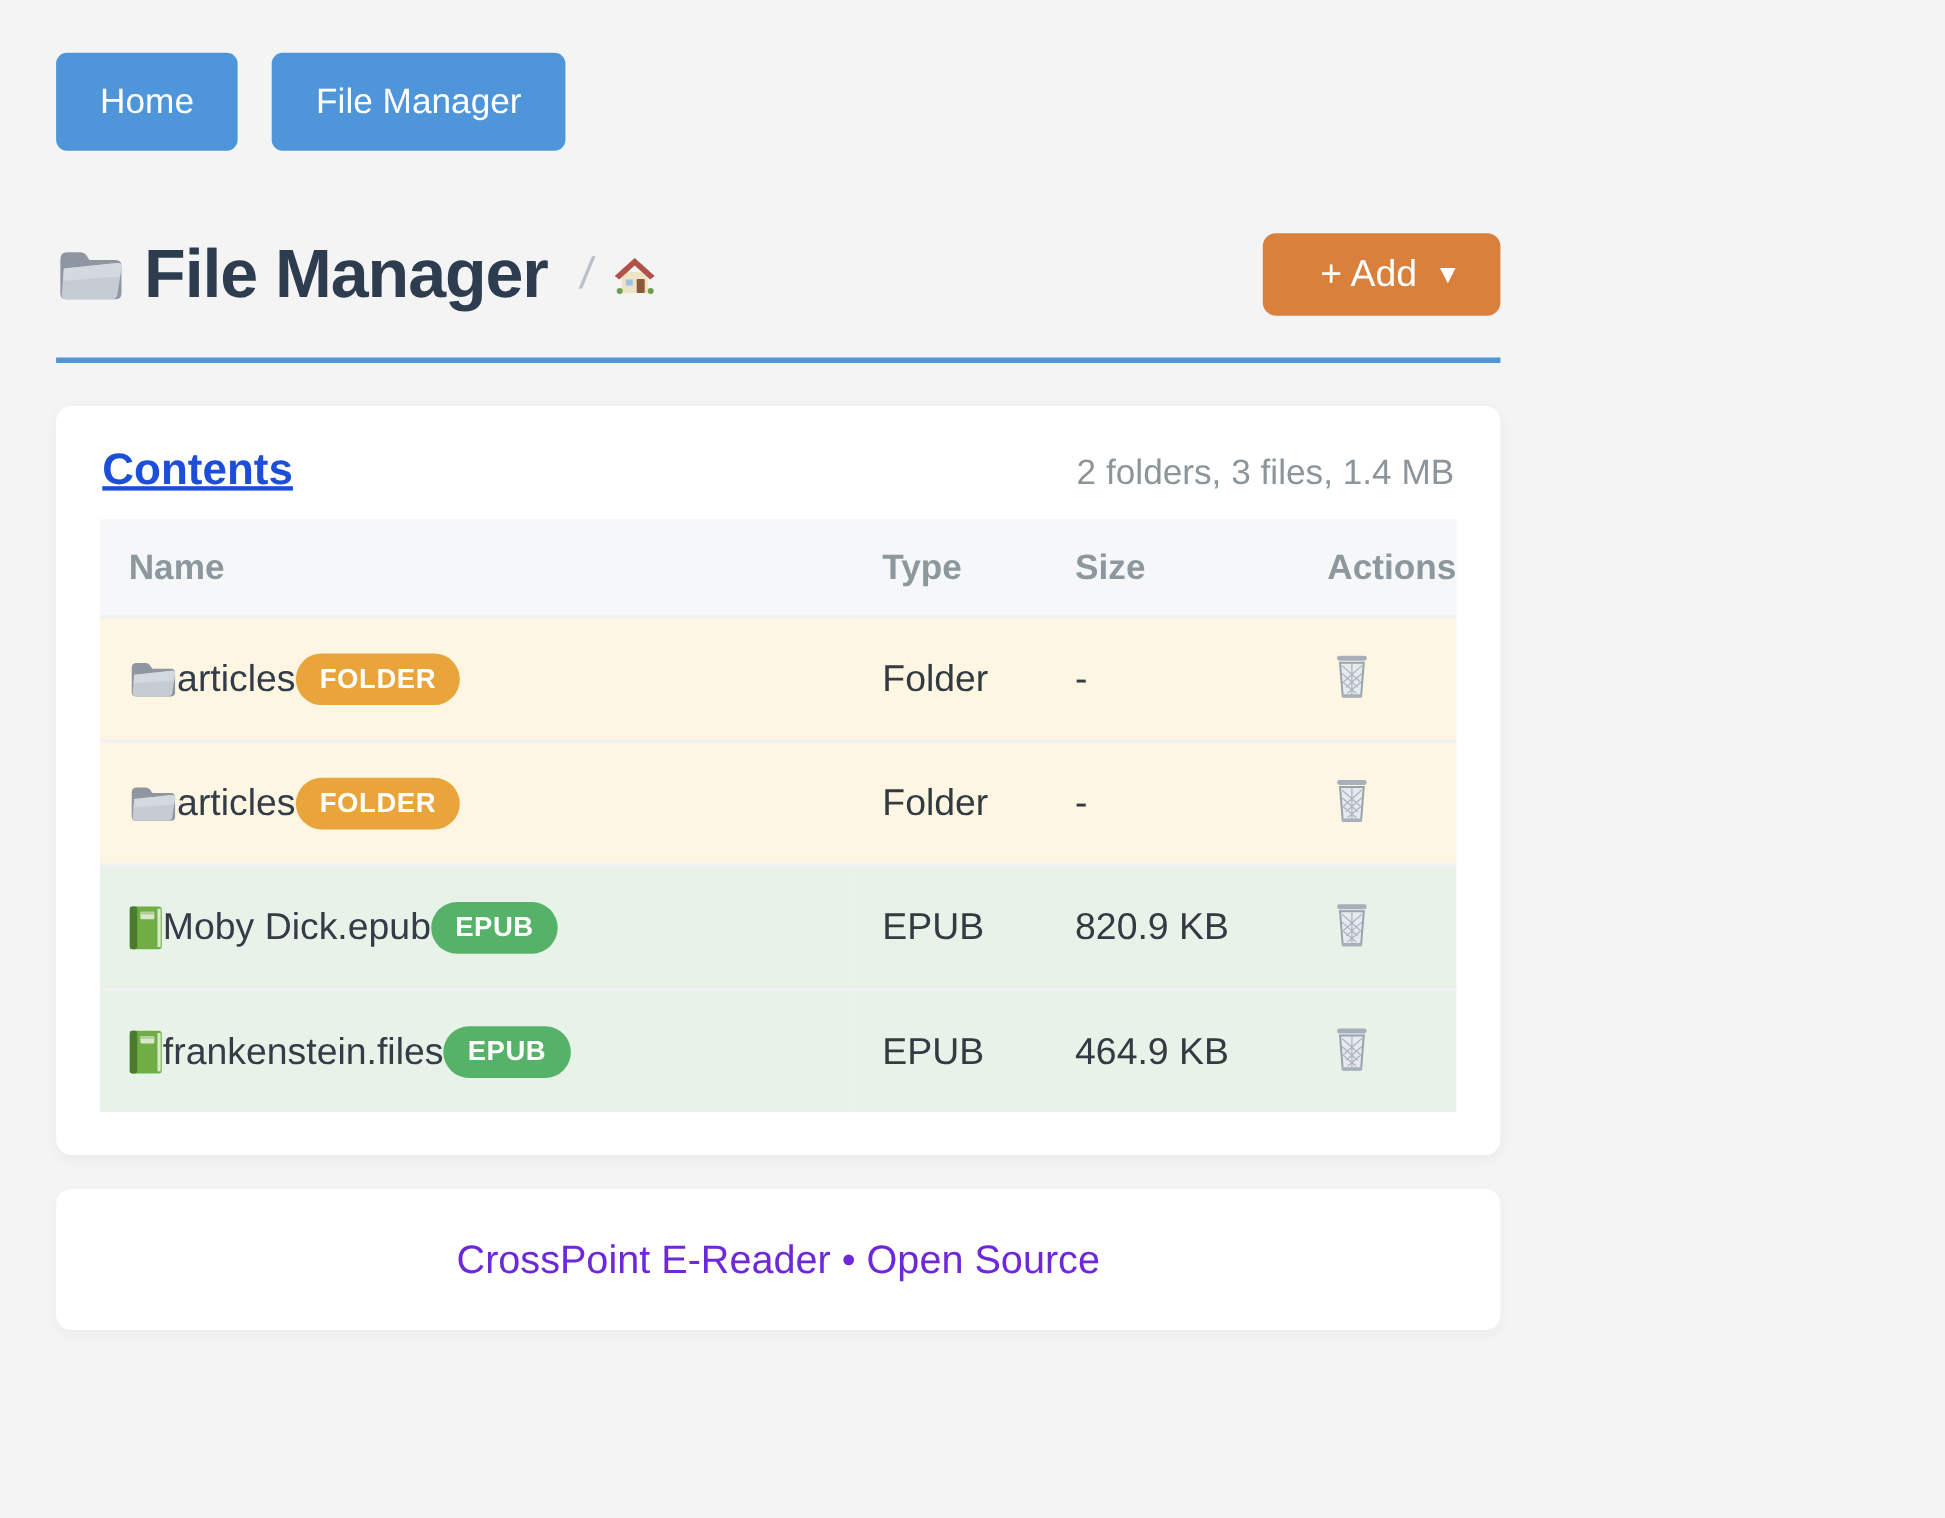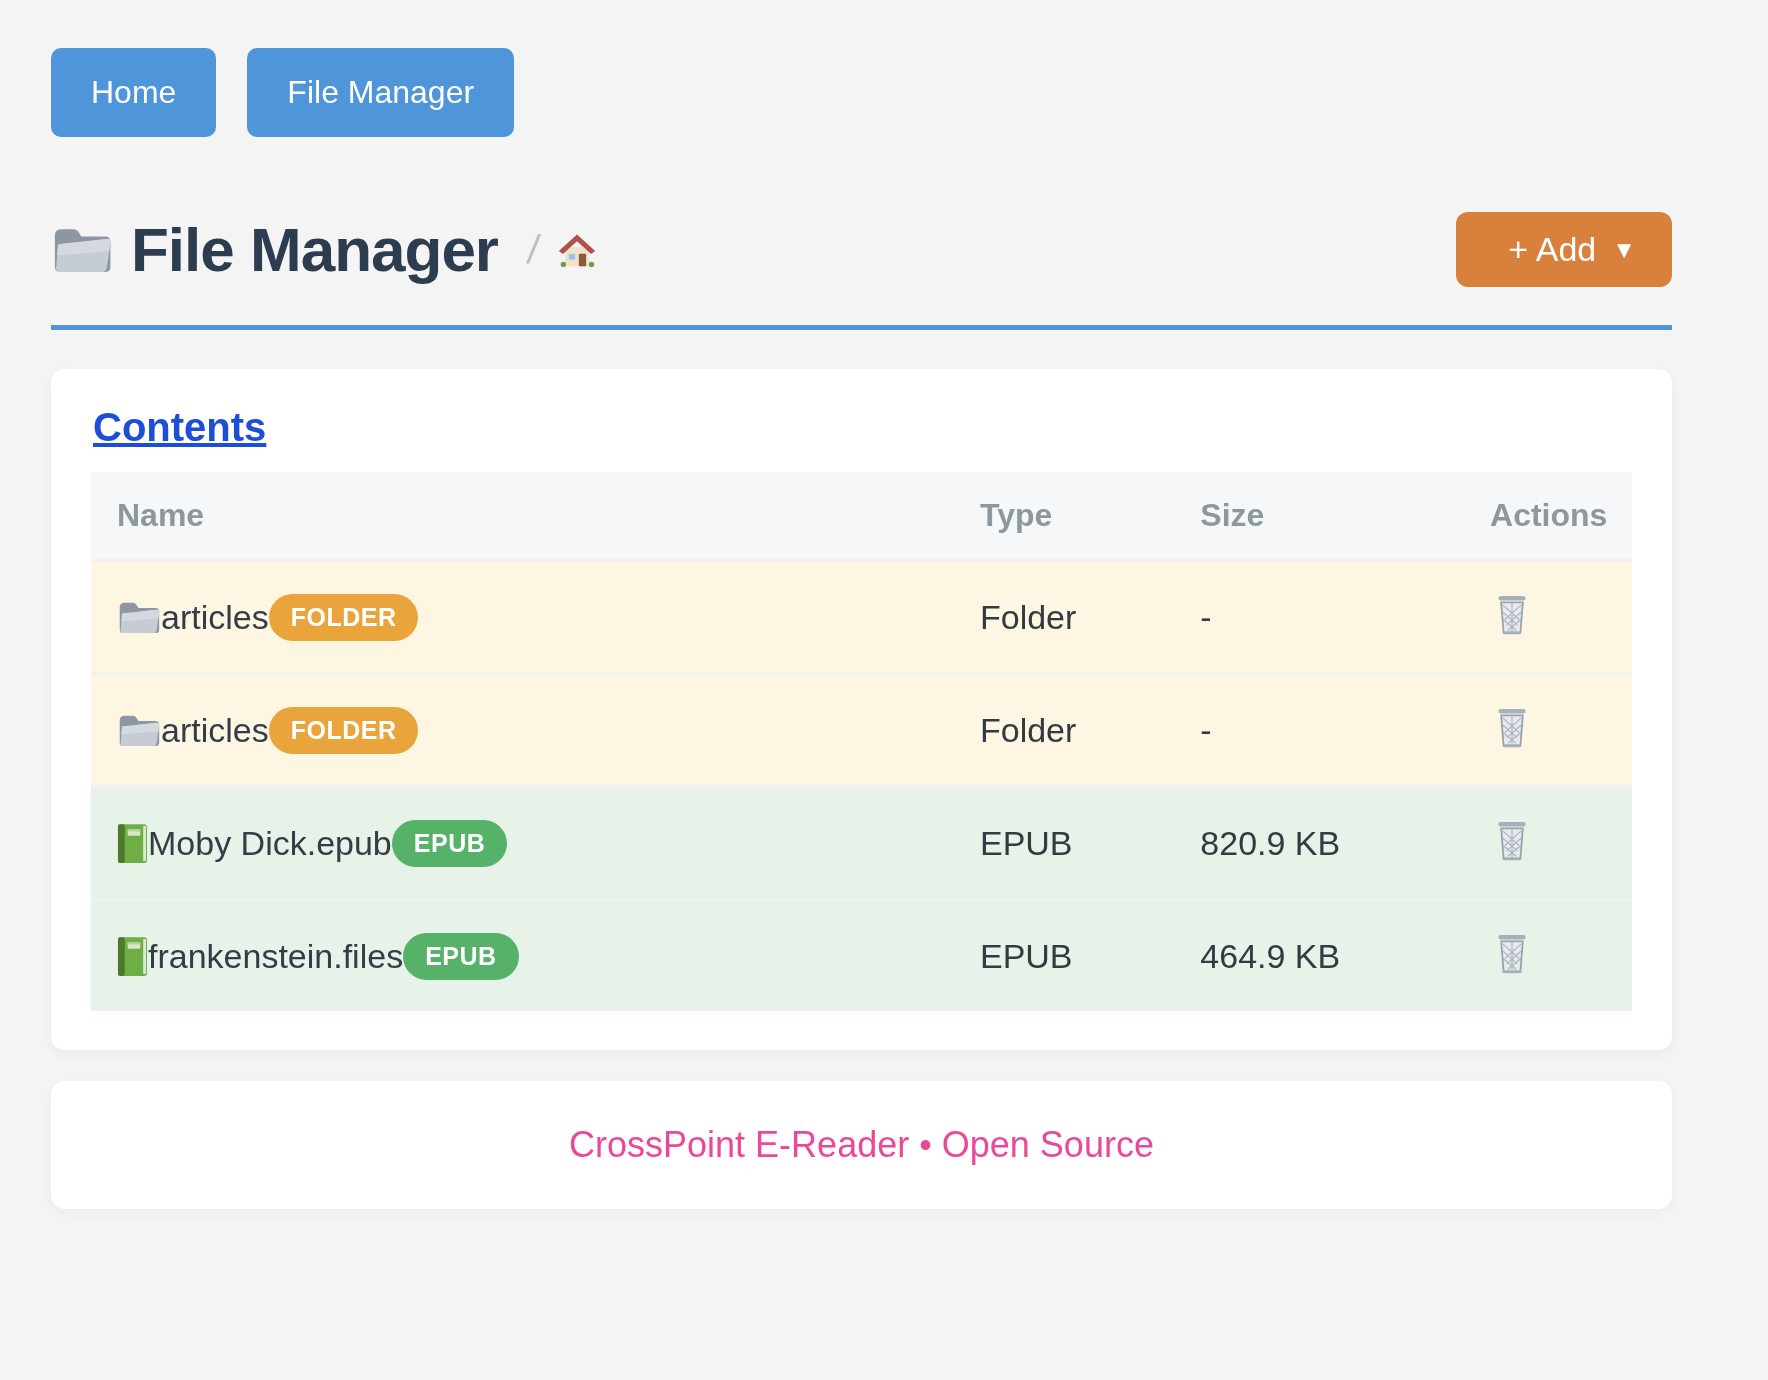--- a/index.html
+++ b/index.html
@@ -3,21 +3,21 @@
 <meta charset="utf-8">
 <style>
   html,body{margin:0;padding:0;}
   body{
     width:1768px;height:1380px;
     background:#f4f4f5;
     font-family:"Liberation Sans",sans-serif;
     color:#2d3c4e;
     overflow:hidden;
   }
-  .page{width:1621px;margin-left:51px;padding-top:48px;}
+  .page{width:1313px;margin-left:51px;padding-top:48px;}
 
   
   .top-nav{display:flex;gap:31px;}
   .btn-nav{
     background:#4e95d9;color:#ffffff;border:none;border-radius:10px;
     font-family:inherit;font-size:32px;height:89px;padding:0 40px;
     cursor:pointer;
   }
 
   
@@ -68,21 +68,21 @@
   .badge-folder{background:#e9a43c;}
   .badge-epub{background:#57b269;}
   .btn-trash{background:transparent;border:none;padding:4px;cursor:pointer;display:inline-flex;}
   .btn-trash svg{width:36px;height:44px;}
 
   
   .footer-card{
     margin-top:31px;background:#ffffff;border-radius:14px;
     text-align:center;padding:43px 0;box-shadow:0 4px 12px rgba(40,50,60,.04);
   }
-  .footer-text{font-size:36px;color:#ec4899;}
+  .footer-text{font-size:36px;color:#6d28d9;}
 </style>
 </head>
 <body>
 
 <svg width="0" height="0" style="position:absolute" aria-hidden="true">
   <defs>
     <g id="def-folder">
       <path d="M3 9 Q3 4 8 4 L17 4 Q20 4 21.5 6.5 L23.5 9.5 L42 9.5 Q46 9.5 46 14 L46 33 Q46 37 42 37 L7 37 Q3 37 3 33 Z" fill="#8d96a1"></path>
       <path d="M5.5 15.5 L43 11.5 Q46.5 11.2 46 14.8 L43.2 33.5 Q42.7 37 39 37 L7 37 Q3.5 37 4 33.5 Z" fill="#c6ccd3"></path>
       <path d="M5.5 15.5 L43 11.5 Q46.5 11.2 46 14.8 L45 21 L4.8 24 Z" fill="#d4d9df"></path>
@@ -140,20 +140,21 @@
       <span>+ Add</span>
       <span class="caret">▼</span>
     </button>
   </header>
 
   <hr class="rule">
 
   <section class="card">
     <div class="card-head">
       <h2 class="card-title">Contents</h2>
+      <span class="summary">2 folders, 3 files, 1.4 MB</span>
     </div>
 
     <table class="file-table">
       <colgroup>
         <col style="width:56%">
           <col style="width:14.3%">
           <col style="width:18.8%">
           <col style="width:10.9%">
       </colgroup>
       <thead>

